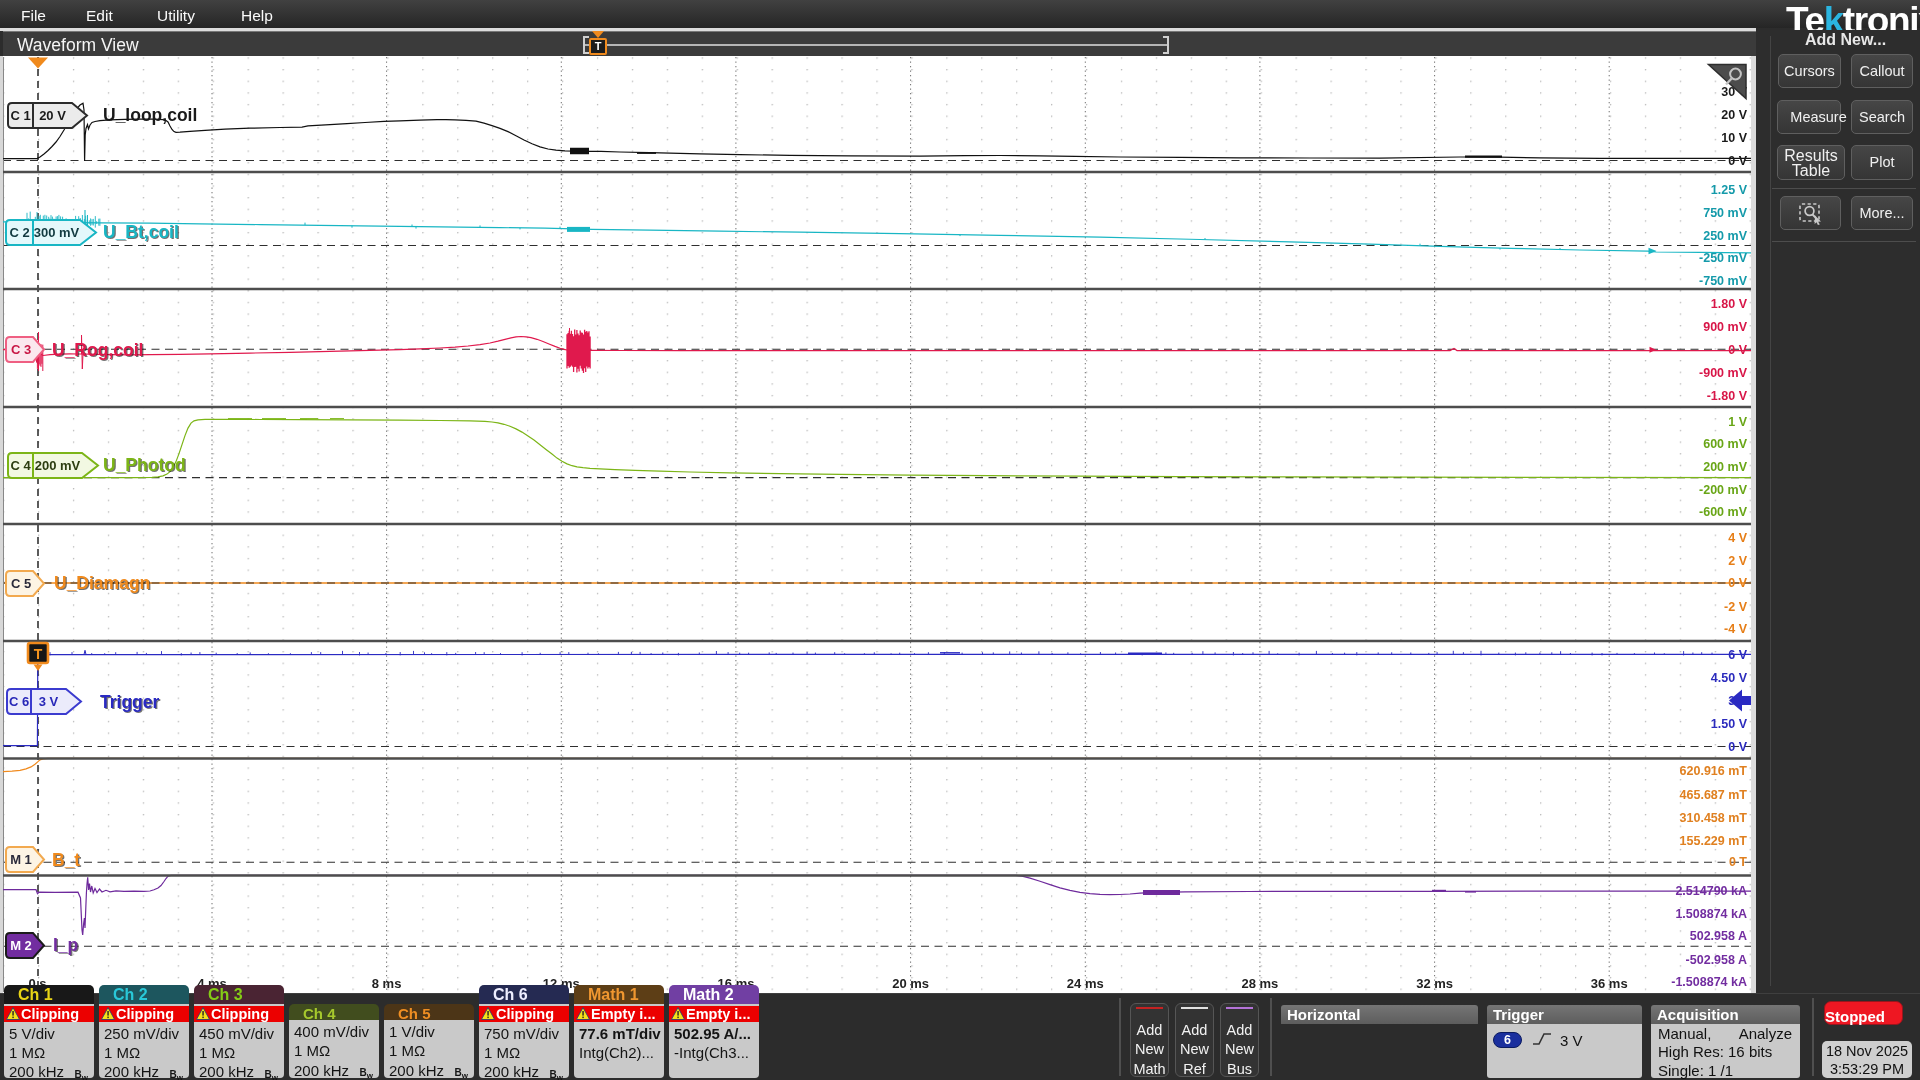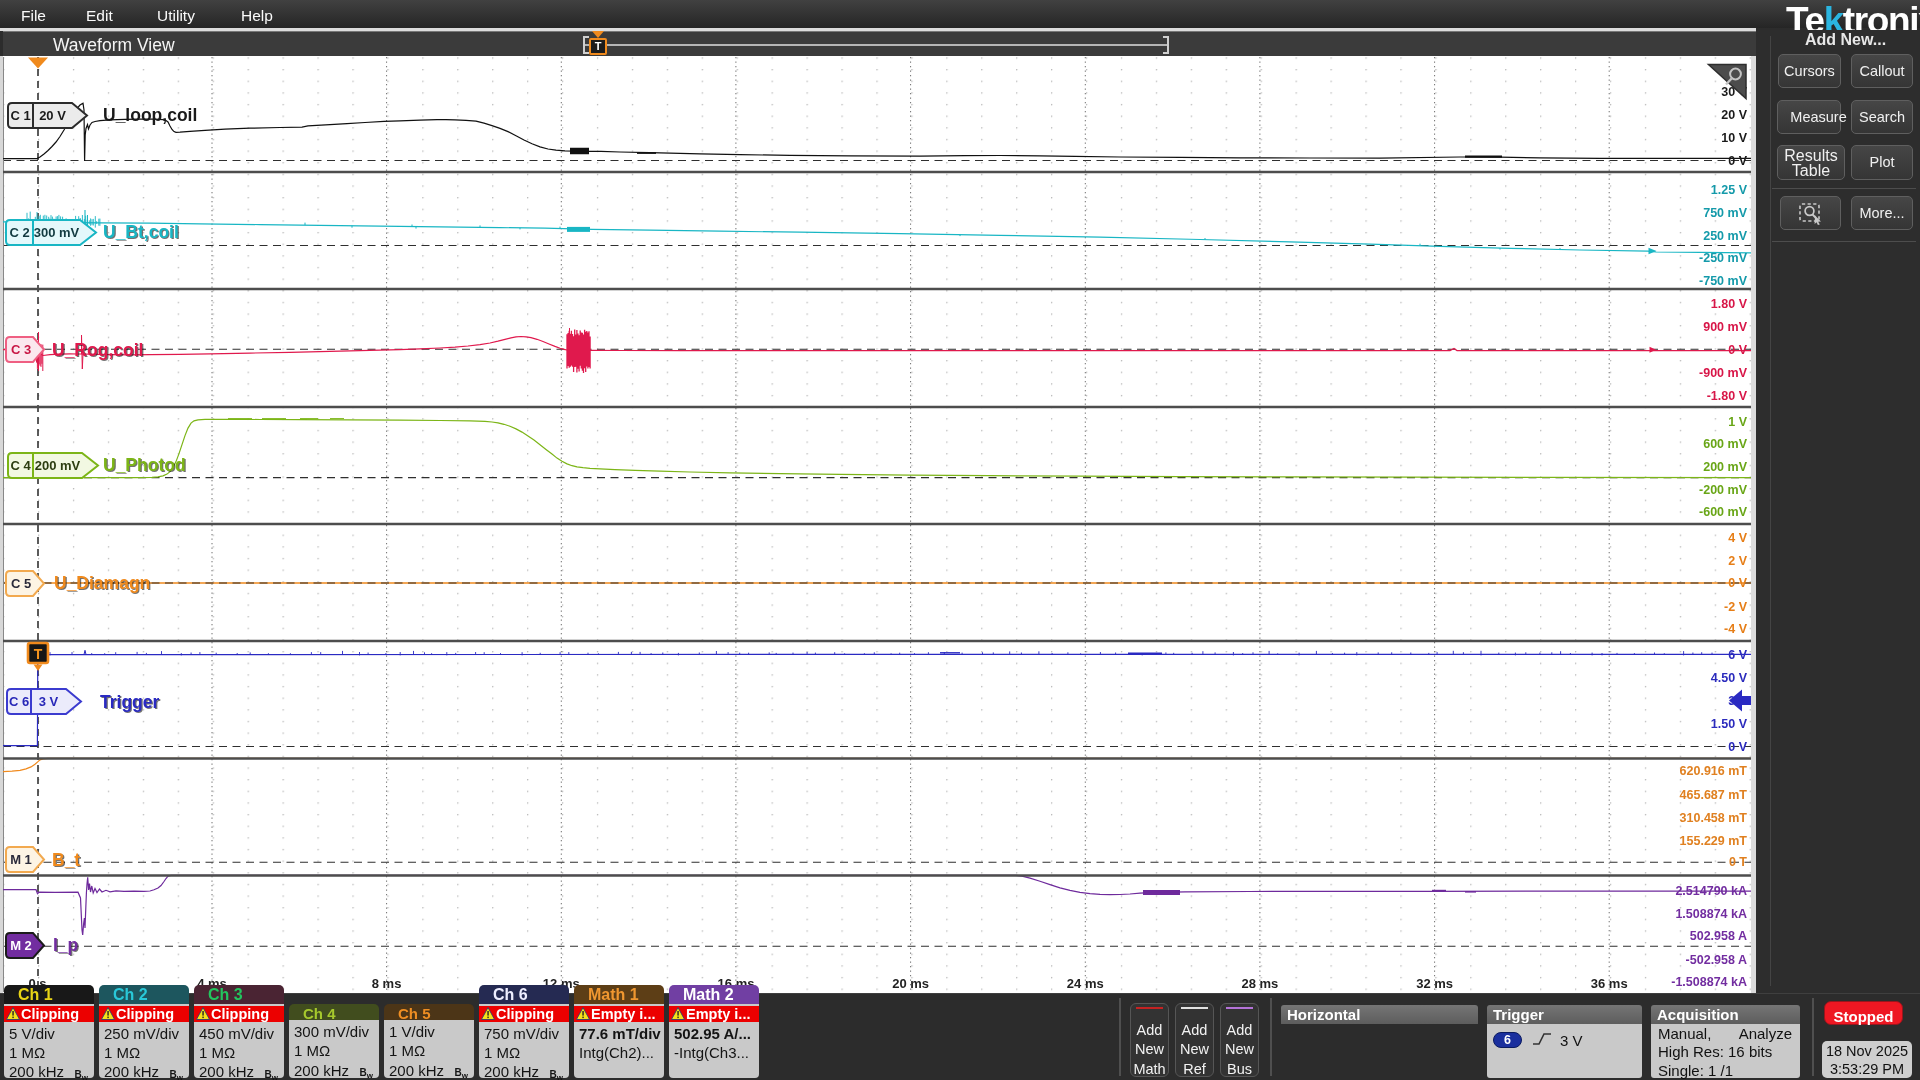--- a/index.html
+++ b/index.html
@@ -24,21 +24,21 @@
 
 <div class="abs" style="left:0;top:0;width:1920px;height:28px;background:linear-gradient(#414141,#252525);"></div>
 <div class="abs" style="left:21px;top:7px;font-size:15.5px;color:#fafafa;">File</div>
 <div class="abs" style="left:86px;top:7px;font-size:15.5px;color:#fafafa;">Edit</div>
 <div class="abs" style="left:157px;top:7px;font-size:15.5px;color:#fafafa;">Utility</div>
 <div class="abs" style="left:241px;top:7px;font-size:15.5px;color:#fafafa;">Help</div>
 <div class="abs" style="left:1786px;top:0px;font-size:37px;font-weight:bold;color:#fff;letter-spacing:-1.4px;">Te<span style="color:#2bb5e0">k</span>tronix</div>
 
 <div class="abs" style="left:0;top:28px;width:1756px;height:3px;background:#dcdcdc;"></div>
 <div class="abs" style="left:3px;top:31px;width:1753px;height:25px;background:#3b3b3b;border-top:1px solid #777;"></div>
-<div class="abs" style="left:17px;top:35px;font-size:17.5px;color:#f5f5f5;margin-left:36px;">Waveform View</div>
+<div class="abs" style="left:17px;top:35px;font-size:17.5px;color:#f5f5f5;">Waveform View</div>
 <div class="abs" style="left:585px;top:44px;width:582px;height:2px;background:#b5b5b5;"></div>
 <div class="abs" style="left:583px;top:36px;width:6px;height:18px;border:2px solid #cfcfcf;border-right:none;"></div>
 <div class="abs" style="left:1163px;top:36px;width:6px;height:18px;border:2px solid #cfcfcf;border-left:none;"></div>
 <div class="abs" style="left:592px;top:31px;width:0;height:0;border-left:6px solid transparent;border-right:6px solid transparent;border-top:7px solid #f08a1d;"></div>
 <div class="abs" style="left:589px;top:38px;width:18px;height:17px;background:#1c1c1c;border:2px solid #f08a1d;border-radius:2px;color:#fff;font-size:11px;font-weight:bold;text-align:center;line-height:13px;">T</div>
 <svg class="abs" style="left:3px;top:56px;" width="1748" height="937" viewBox="3 56 1748 937">
       <defs>
         <pattern id="dots" x="3.07" y="57.36" width="34.932" height="11.64" patternUnits="userSpaceOnUse">
 <circle cx="0.7" cy="0.7" r="0.65" fill="#a5a5a5"></circle>
         </pattern>
@@ -268,38 +268,38 @@
           <rect x="6.35" y="9.6" width="1.4" height="1.5" fill="#222"></rect>
         </svg>Clipping</div>
       <div class="chbody" style="top:36.5px;">
         <div style="font-weight:normal;white-space:nowrap;">250 mV/div</div>
         <div style="font-weight:normal;white-space:nowrap;">1 MΩ</div>
         <div style="font-weight:normal;white-space:nowrap;">200 kHz</div>
         <span style="position:absolute;right:6px;top:43px;font-size:10px;font-weight:bold;">B<span style="font-size:8px;vertical-align:-2px;">w</span></span>
       </div>
     </div>
 <div class="abs" style="left:194px;top:985px;width:90px;height:93px;">
-      <div class="chhdr" style="background:#4a2433;color:#22c55e;">Ch 3</div>
+      <div class="chhdr" style="background:#4a2433;color:#84cc16;">Ch 3</div>
       <div style="position:absolute;left:0;right:0;top:19px;height:1.5px;background:#c9c9c9;"></div>
       <div class="clip" style="top:20.5px;"><svg class="warn" viewBox="0 0 14 13">
           <path d="M7,0.5 L13.6,12.5 L0.4,12.5 Z" fill="#f5e11a" stroke="#333a6e" stroke-width="0.9"></path>
           <rect x="6.35" y="4" width="1.4" height="4.6" fill="#222"></rect>
           <rect x="6.35" y="9.6" width="1.4" height="1.5" fill="#222"></rect>
         </svg>Clipping</div>
       <div class="chbody" style="top:36.5px;">
         <div style="font-weight:normal;white-space:nowrap;">450 mV/div</div>
         <div style="font-weight:normal;white-space:nowrap;">1 MΩ</div>
         <div style="font-weight:normal;white-space:nowrap;">200 kHz</div>
         <span style="position:absolute;right:6px;top:43px;font-size:10px;font-weight:bold;">B<span style="font-size:8px;vertical-align:-2px;">w</span></span>
       </div>
     </div>
 <div class="abs" style="left:289px;top:1004px;width:90px;height:74px;">
       <div class="chhdr" style="background:#414d1e;color:#a6c92d;height:16px;font-size:15px;padding-top:0;">Ch 4</div>
       <div class="chbody" style="top:16px;">
-        <div style="font-weight:normal;white-space:nowrap;">300 mV/div</div>
+        <div style="font-weight:normal;white-space:nowrap;">400 mV/div</div>
         <div style="font-weight:normal;white-space:nowrap;">1 MΩ</div>
         <div style="font-weight:normal;white-space:nowrap;">200 kHz</div>
         <span style="position:absolute;right:6px;top:43px;font-size:10px;font-weight:bold;">B<span style="font-size:8px;vertical-align:-2px;">w</span></span>
       </div>
     </div>
 <div class="abs" style="left:384px;top:1004px;width:90px;height:74px;">
       <div class="chhdr" style="background:#4c3517;color:#ef8e23;height:16px;font-size:15px;padding-top:0;">Ch 5</div>
       <div class="chbody" style="top:16px;">
         <div style="font-weight:normal;white-space:nowrap;">1 V/div</div>
         <div style="font-weight:normal;white-space:nowrap;">1 MΩ</div>
@@ -374,14 +374,14 @@
     <div class="abs" style="left:1651px;top:1005px;width:149px;height:73px;">
       <div class="panelhdr">Acquisition</div>
       <div class="panelbody" style="position:absolute;top:19px;left:0;right:0;bottom:0;border-radius:0 0 3px 3px;">
         <div style="position:relative;height:100%;line-height:18.3px;padding:1px 0 0 7px;">
           <div>Manual,<span style="position:absolute;right:8px;">Analyze</span></div>
           <div>High Res: 16 bits</div>
           <div>Single: 1 /1</div>
         </div>
       </div>
     </div>
-<div class="abs" style="left:1824px;top:1001px;width:79px;height:24px;background:#ee1722;border:1px solid #99151c;border-radius:7px;color:#fff;font-weight:bold;font-size:15px;text-align:center;line-height:29px;">Stopped</div>
+<div class="abs" style="left:1824px;top:1001px;width:79px;height:24px;background:#ee1722;border:1px solid #99151c;border-radius:7px;color:#fff;font-weight:bold;font-size:15px;text-align:left;line-height:29px;">Stopped</div>
 <div class="abs" style="left:1822px;top:1041px;width:90px;height:37px;background:#cfcfcf;border-radius:5px;color:#111;font-size:14.5px;text-align:center;line-height:18px;padding-top:1px;">18 Nov 2025<br>3:53:29 PM</div>
 </div>
 </body></html>

